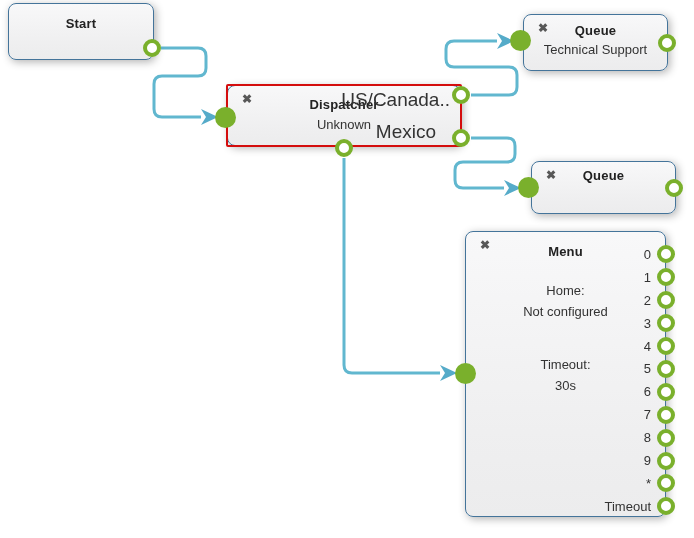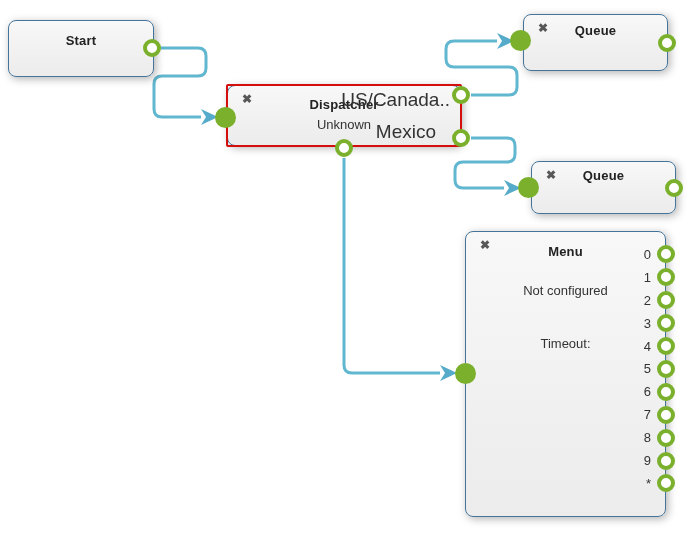--- a/index.html
+++ b/index.html
@@ -68,50 +68,53 @@
     <path d="M 471 95 H 509 Q 517 95 517 87 V 75 Q 517 67 509 67 H 454 Q 446 67 446 59 V 49 Q 446 41 454 41 H 497"></path>
     <polygon points="514,41 497,33 502,41 497,49"></polygon>
 
     <path d="M 471 138 H 507 Q 515 138 515 146 V 154 Q 515 162 507 162 H 463 Q 455 162 455 170 V 180 Q 455 188 463 188 H 504"></path>
     <polygon points="521,188 504,180 509,188 504,196"></polygon>
 
     <path d="M 344 158 V 365 Q 344 373 352 373 H 440"></path>
     <polygon points="457,373 440,365 445,373 440,381"></polygon>
   </svg>
 
-  <div class="node" style="left:8px;top:20px;width:146px;height:57px;">
+  <div class="node" style="left:8px;top:3px;width:146px;height:57px;">
     <div class="title" style="top:12px">Start</div>
   </div>
 
   <div class="node" style="left:227px;top:85px;width:234px;height:61px;">
     <div class="sel-overlay"></div>
     <span class="xicon">✖</span>
     <div class="title" style="top:11px">Dispatcher</div>
     <div class="subtitle" style="top:31px">Unknown</div>
     <div class="out-label" style="top:3px;right:10px">US/Canada..</div>
     <div class="out-label" style="bottom:2px;right:24px">Mexico</div>
   </div>
 
   <div class="node" style="left:523px;top:14px;width:145px;height:57px;">
     <span class="xicon">✖</span>
     <div class="title" style="top:8px">Queue</div>
+    <div class="subtitle" style="top:27px">Technical Support</div>
   </div>
 
   <div class="node" style="left:531px;top:161px;width:145px;height:53px;">
     <span class="xicon">✖</span>
     <div class="title" style="top:6px">Queue</div>
   </div>
 
   <div class="node" style="left:465px;top:231px;width:201px;height:286px;">
     <span class="xicon">✖</span>
     <div class="title" style="top:12px">Menu</div>
 
     <div class="menu-body">
+      <div class="line">Home:</div>
       <div class="line">Not configured</div>
       <div class="line gap">Timeout:</div>
+      <div class="line">30s</div>
     </div>
 
     <div class="menu-ports">
       <div class="menu-port-row">
           <span>0</span>
           <span class="port ring"></span>
         </div>
       <div class="menu-port-row">
           <span>1</span>
           <span class="port ring"></span>
@@ -145,20 +148,24 @@
           <span class="port ring"></span>
         </div>
       <div class="menu-port-row">
           <span>9</span>
           <span class="port ring"></span>
         </div>
       <div class="menu-port-row">
           <span>*</span>
           <span class="port ring"></span>
         </div>
+      <div class="menu-port-row">
+          <span>Timeout</span>
+          <span class="port ring"></span>
+        </div>
     </div>
   </div>
 
   <span class="port ring" style="left:143px;top:39px;"></span>
   <span class="port solid" style="left:215px;top:107px;"></span>
   <span class="port ring" style="left:452px;top:86px;"></span>
   <span class="port ring" style="left:452px;top:129px;"></span>
   <span class="port ring" style="left:335px;top:139px;"></span>
   <span class="port solid" style="left:510px;top:30px;"></span>
   <span class="port ring" style="left:658px;top:34px;"></span>

